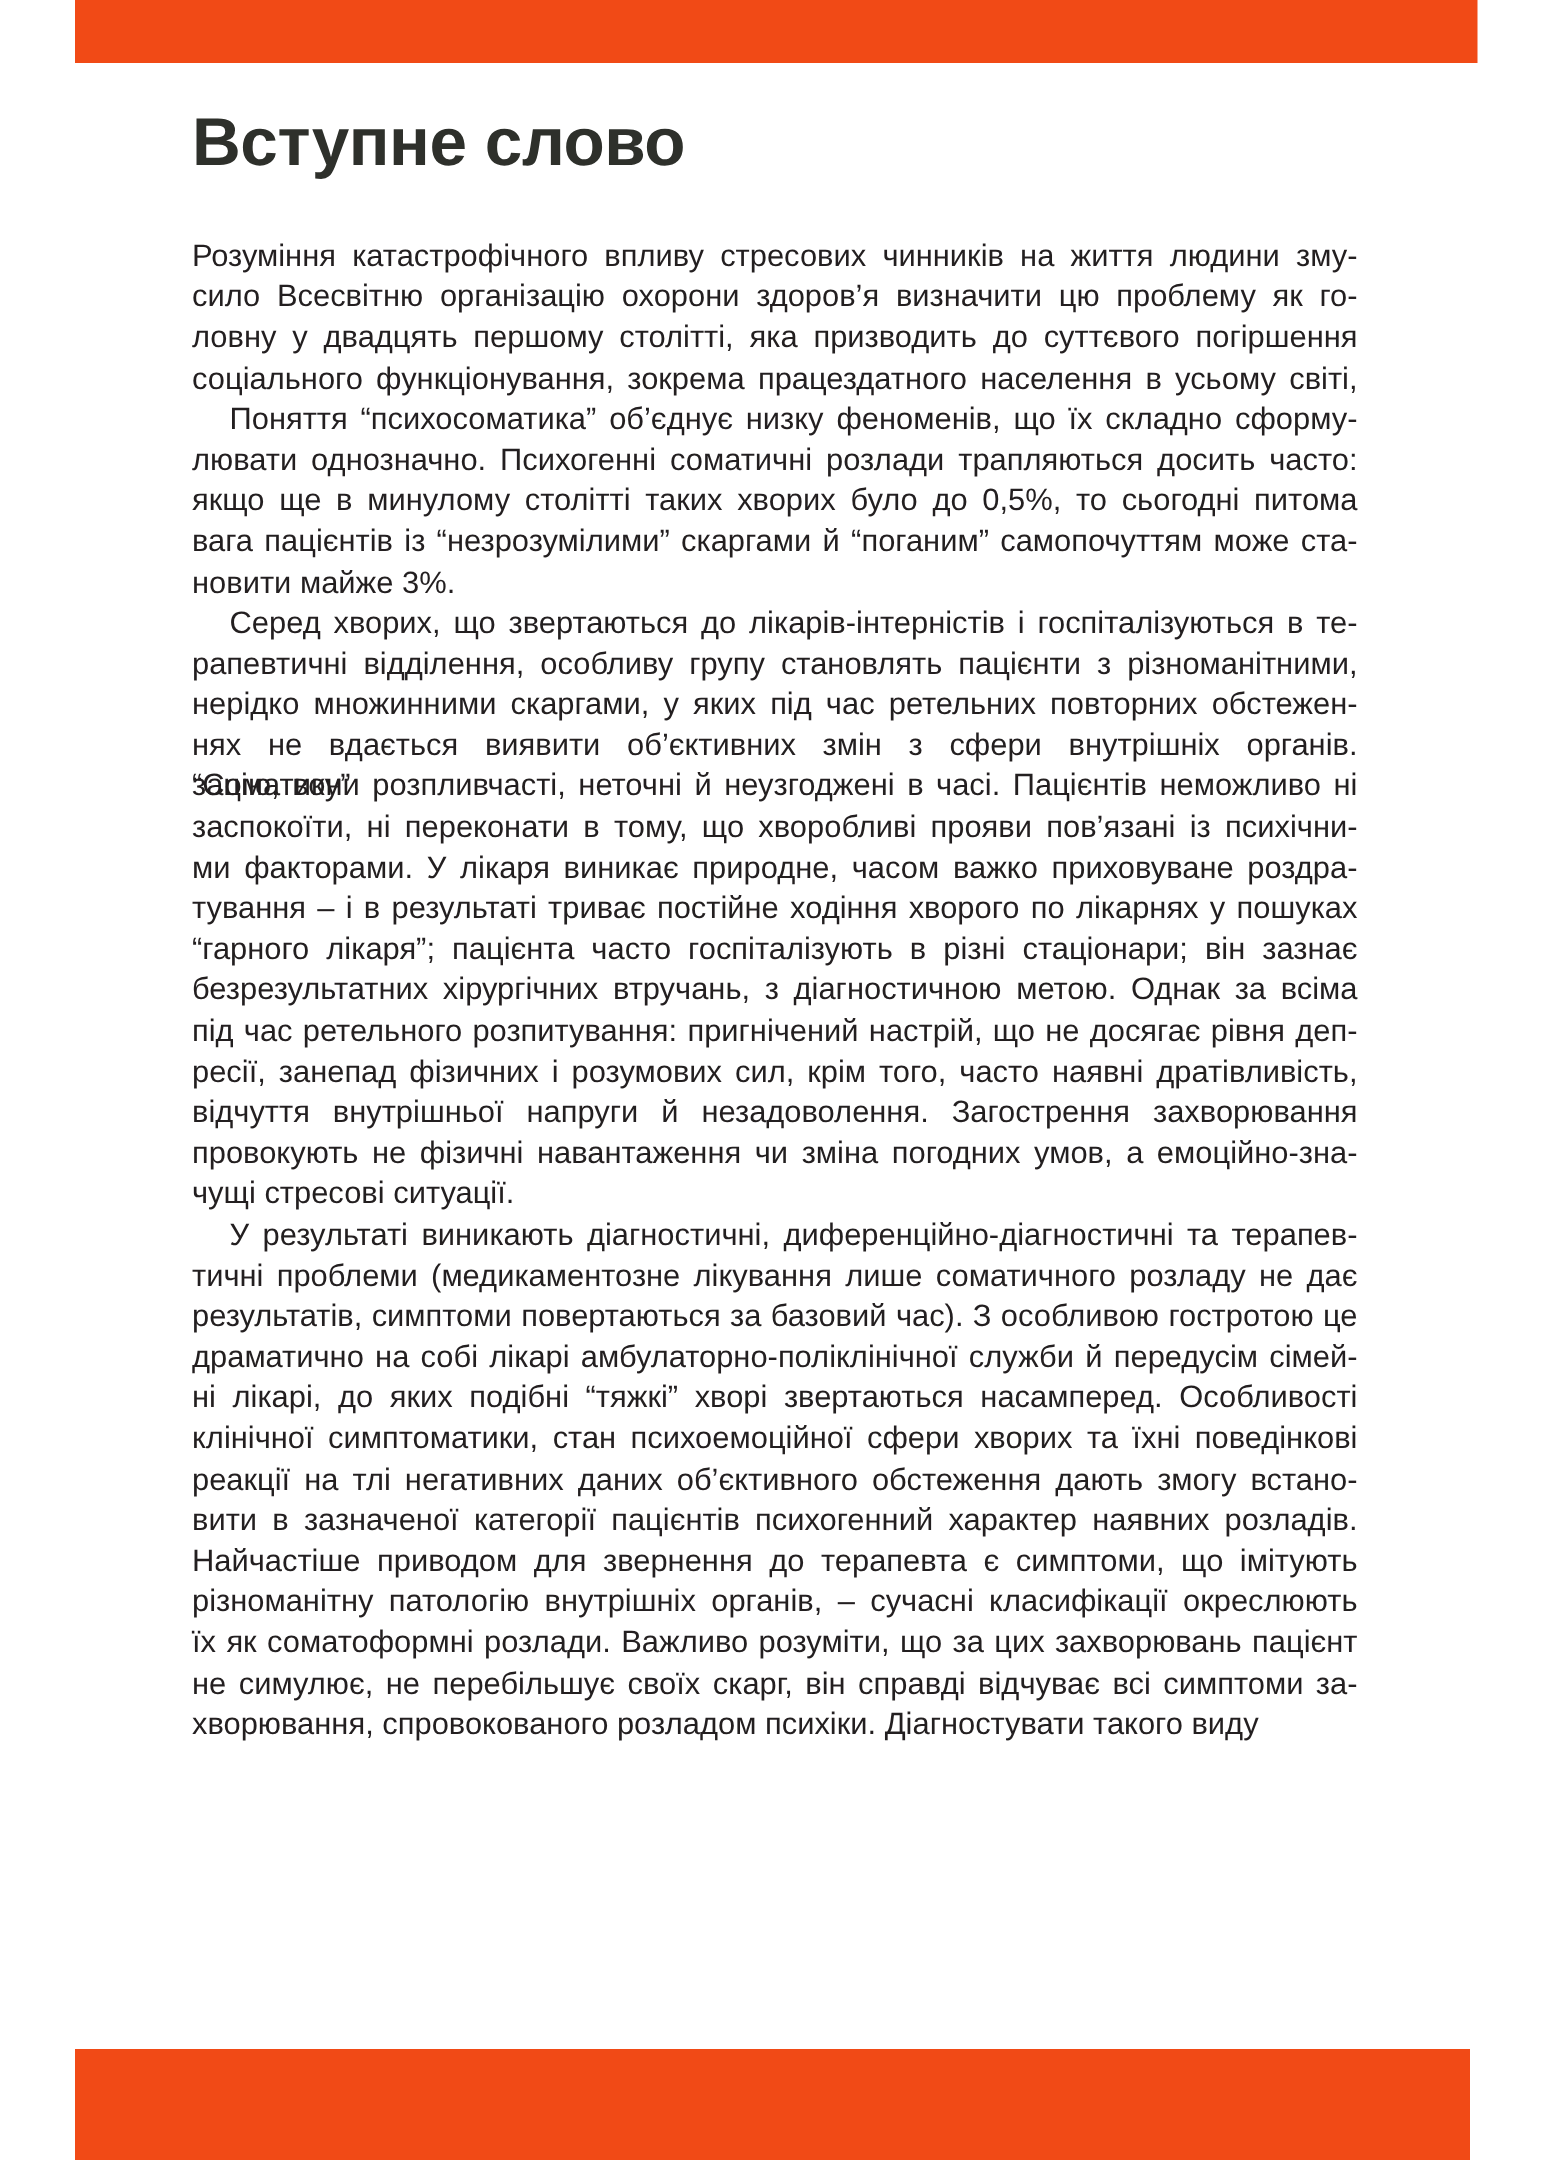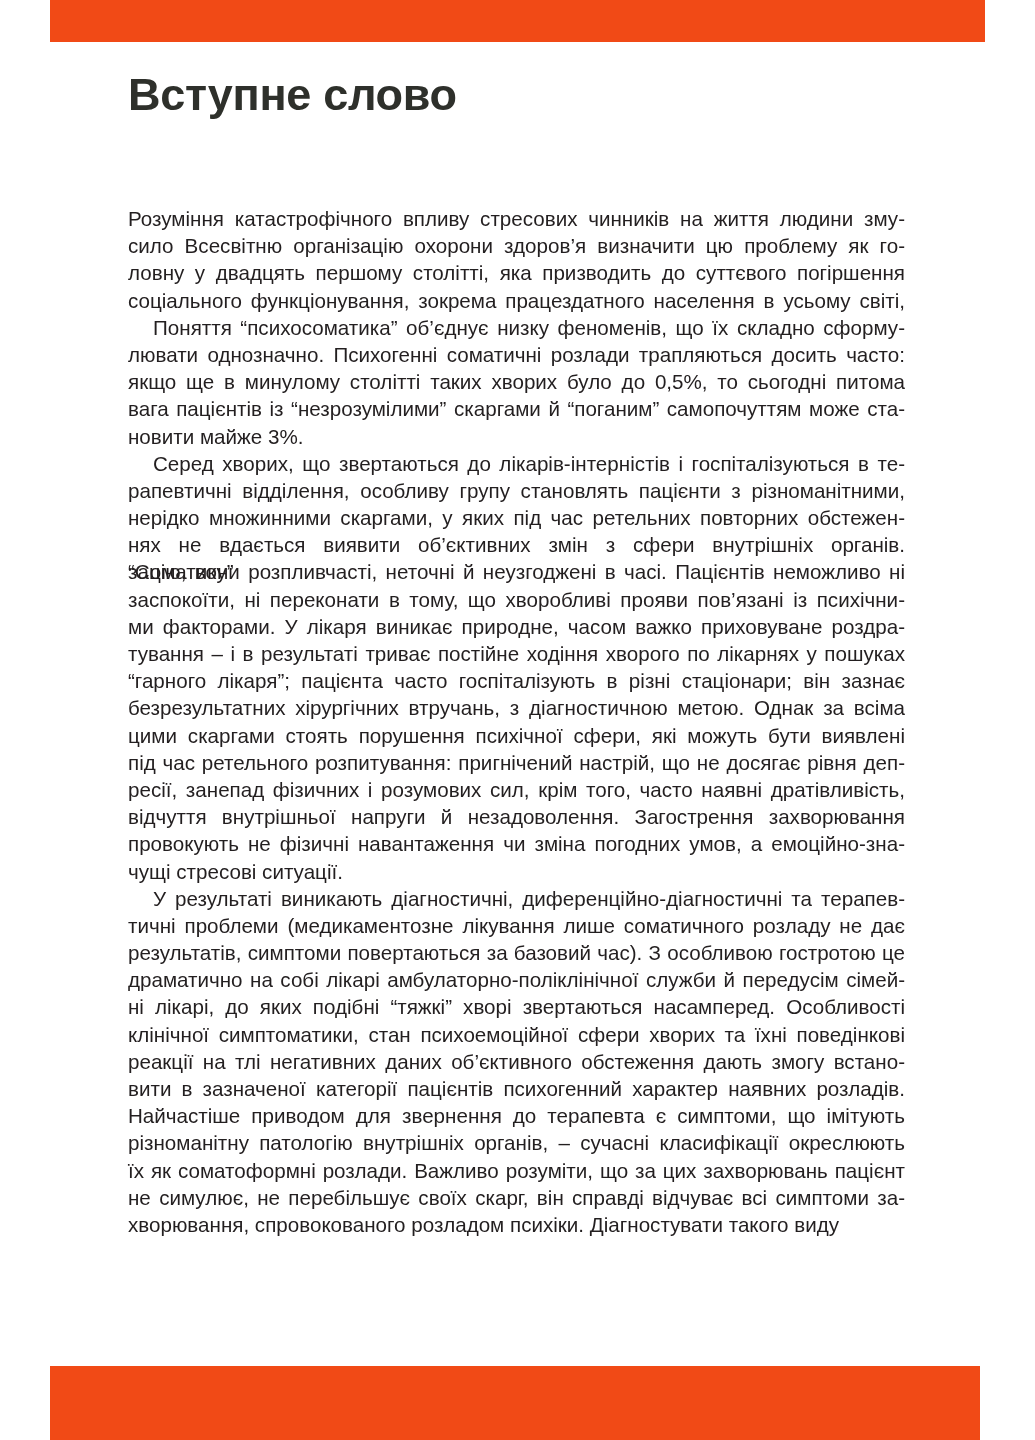--- a/index.html
+++ b/index.html
@@ -66,21 +66,21 @@
     padding-top: 72px;
     font-size: 45px;
     font-weight: bold;
     color: #2e302b;
     letter-spacing: -0.3px;
     line-height: 1.0;
     font-family: "Liberation Sans", "DejaVu Sans", sans-serif;
   }
 
   .body-text {
-    margin-top: 88px;
+    margin-top: 40px;
     color: #231f20;
     font-size: 20.6px;
     line-height: 27.2px;
     font-family: "Liberation Sans", "DejaVu Sans", sans-serif;
   }
 
   .para {
     margin: 0;
     text-align: justify;
     text-justify: inter-word;
@@ -130,21 +130,20 @@
           <span class="ln"><span class="ind"></span>Серед хворих, що звертаються до лікарів-інтерністів і госпіталізуються в те-</span>
           <span class="ln">рапевтичні відділення, особливу групу становлять пацієнти з різноманітними,</span>
           <span class="ln">нерідко множинними скаргами, у яких під час ретельних повторних обстежен-</span>
           <span class="ln">нях не вдається виявити об’єктивних змін з сфери внутрішніх органів. “Соматику”</span>
           <span class="ln">зацію, вони розпливчасті, неточні й неузгоджені в часі. Пацієнтів неможливо ні</span>
           <span class="ln">заспокоїти, ні переконати в тому, що хворобливі прояви пов’язані із психічни-</span>
           <span class="ln">ми факторами. У лікаря виникає природне, часом важко приховуване роздра-</span>
           <span class="ln">тування – і в результаті триває постійне ходіння хворого по лікарнях у пошуках</span>
           <span class="ln">“гарного лікаря”; пацієнта часто госпіталізують в різні стаціонари; він зазнає</span>
           <span class="ln">безрезультатних хірургічних втручань, з діагностичною метою. Однак за всіма</span>
-          <span class="ln">цими скаргами стоять порушення психічної сфери, які можуть бути виявлені</span>
           <span class="ln">під час ретельного розпитування: пригнічений настрій, що не досягає рівня деп-</span>
           <span class="ln">ресії, занепад фізичних і розумових сил, крім того, часто наявні дратівливість,</span>
           <span class="ln">відчуття внутрішньої напруги й незадоволення. Загострення захворювання</span>
           <span class="ln">провокують не фізичні навантаження чи зміна погодних умов, а емоційно-зна-</span>
           <span class="ln last">чущі стресові ситуації.</span>
         </div>
       <div class="para">
           <span class="ln"><span class="ind"></span>У результаті виникають діагностичні, диференційно-діагностичні та терапев-</span>
           <span class="ln">тичні проблеми (медикаментозне лікування лише соматичного розладу не дає</span>
           <span class="ln">результатів, симптоми повертаються за базовий час). З особливою гостротою це</span>

